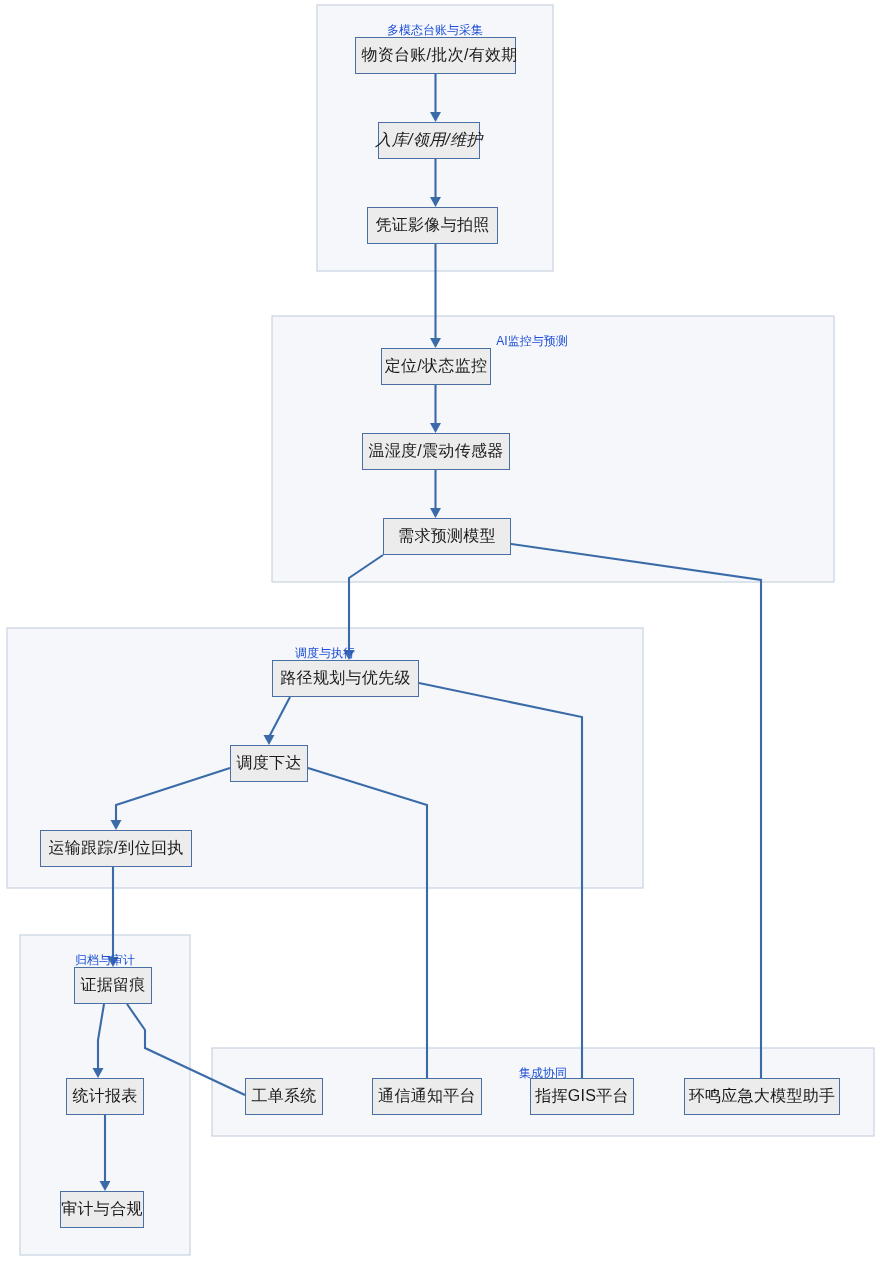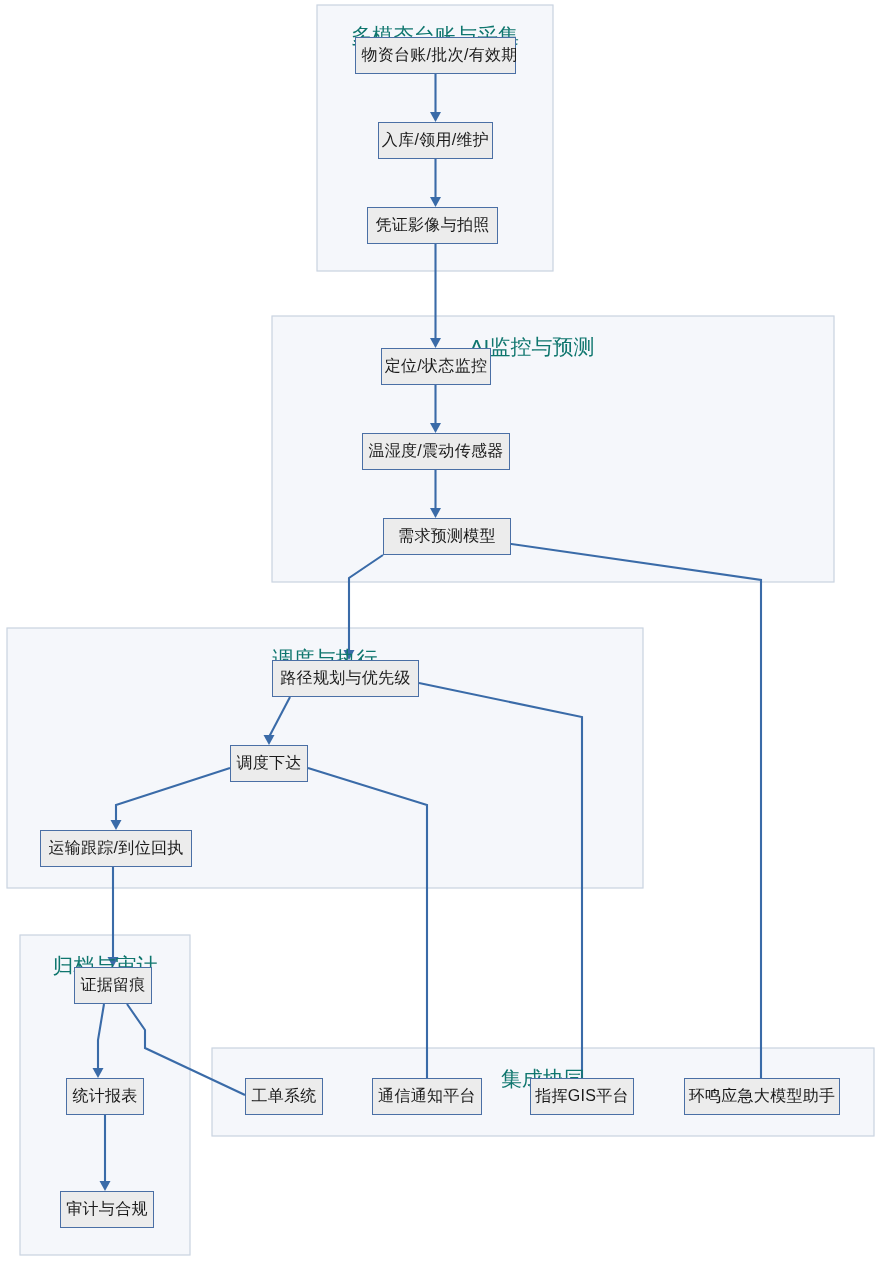--- a/index.html
+++ b/index.html
@@ -7,21 +7,21 @@
        font-family:"Liberation Sans","DejaVu Sans",sans-serif;}
   #stage{position:absolute;left:0;top:0;width:882px;height:1261px;}
   svg.layer{position:absolute;left:0;top:0;width:882px;height:1261px;}
   .cluster-rect{fill:#F5F7FB;stroke:#C9D3E0;stroke-width:1.2;}
   .edge{fill:none;stroke:#3A6BA8;stroke-width:2.1;stroke-linejoin:miter;stroke-linecap:butt;}
   .arrowhead{fill:#3A6BA8;}
   .node{position:absolute;box-sizing:border-box;background:#ECECEC;
         border:1.4px solid #4A6FA5;display:flex;align-items:center;
         justify-content:center;color:#1A1A1A;font-size:16px;
         white-space:nowrap;letter-spacing:0.3px;}
-  .cluster-label{position:absolute;color:#0f766e;font-size:21px;
+  .cluster-label{position:absolute;color:#1d4ed8;font-size:12px;
         white-space:nowrap;transform:translateX(-50%);}
 </style>
 </head>
 <body>
 
 <div id="stage">
 
   <svg class="layer" viewBox="0 0 882 1261" xmlns="http://www.w3.org/2000/svg">
     <g id="cluster-layer">
         <rect class="cluster-rect" x="317" y="5" width="236" height="266"></rect>
@@ -62,30 +62,30 @@
 
   <div id="label-layer">
       <div class="cluster-label" style="left: 435px; top: 22px;">多模态台账与采集</div>
       <div class="cluster-label" style="left: 532px; top: 333px;">AI监控与预测</div>
       <div class="cluster-label" style="left: 325px; top: 645px;">调度与执行</div>
       <div class="cluster-label" style="left: 105px; top: 952px;">归档与审计</div>
       <div class="cluster-label" style="left: 543px; top: 1065px;">集成协同</div>
     </div>
   <div id="node-layer">
       <div class="node" style="left: 355px; top: 37px; width: 161px; height: 37px; padding-left: 8px;">物资台账/批次/有效期</div>
-      <div class="node" style="left: 378px; top: 122px; width: 115px; height: 37px;">入库/领用/维护</div>
+      <div class="node" style="left: 378px; top: 122px; width: 102px; height: 37px; font-style: italic;">入库/领用/维护</div>
       <div class="node" style="left: 367px; top: 207px; width: 131px; height: 37px;">凭证影像与拍照</div>
       <div class="node" style="left: 381px; top: 348px; width: 110px; height: 37px;">定位/状态监控</div>
       <div class="node" style="left: 362px; top: 433px; width: 148px; height: 37px;">温湿度/震动传感器</div>
       <div class="node" style="left: 383px; top: 518px; width: 128px; height: 37px;">需求预测模型</div>
       <div class="node" style="left: 272px; top: 660px; width: 147px; height: 37px;">路径规划与优先级</div>
       <div class="node" style="left: 230px; top: 745px; width: 78px; height: 37px;">调度下达</div>
       <div class="node" style="left: 40px; top: 830px; width: 152px; height: 37px;">运输跟踪/到位回执</div>
       <div class="node" style="left: 74px; top: 967px; width: 78px; height: 37px;">证据留痕</div>
       <div class="node" style="left: 66px; top: 1078px; width: 78px; height: 37px;">统计报表</div>
-      <div class="node" style="left: 60px; top: 1191px; width: 94px; height: 37px;">审计与合规</div>
+      <div class="node" style="left: 60px; top: 1191px; width: 84px; height: 37px;">审计与合规</div>
       <div class="node" style="left: 245px; top: 1078px; width: 78px; height: 37px;">工单系统</div>
       <div class="node" style="left: 372px; top: 1078px; width: 110px; height: 37px;">通信通知平台</div>
       <div class="node" style="left: 530px; top: 1078px; width: 104px; height: 37px;">指挥GIS平台</div>
       <div class="node" style="left: 684px; top: 1078px; width: 156px; height: 37px;">环鸣应急大模型助手</div>
     </div>
 
 </div>
 
 </body></html>

